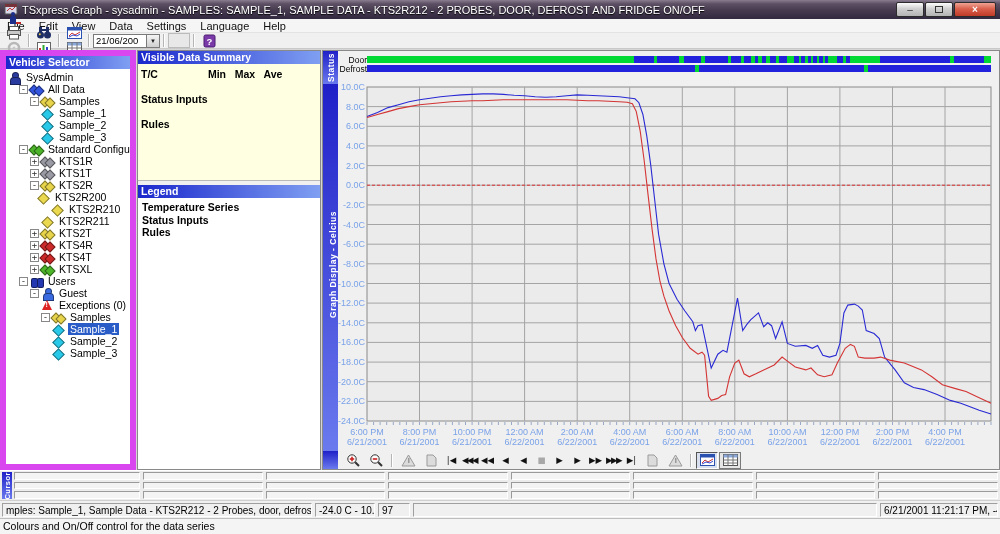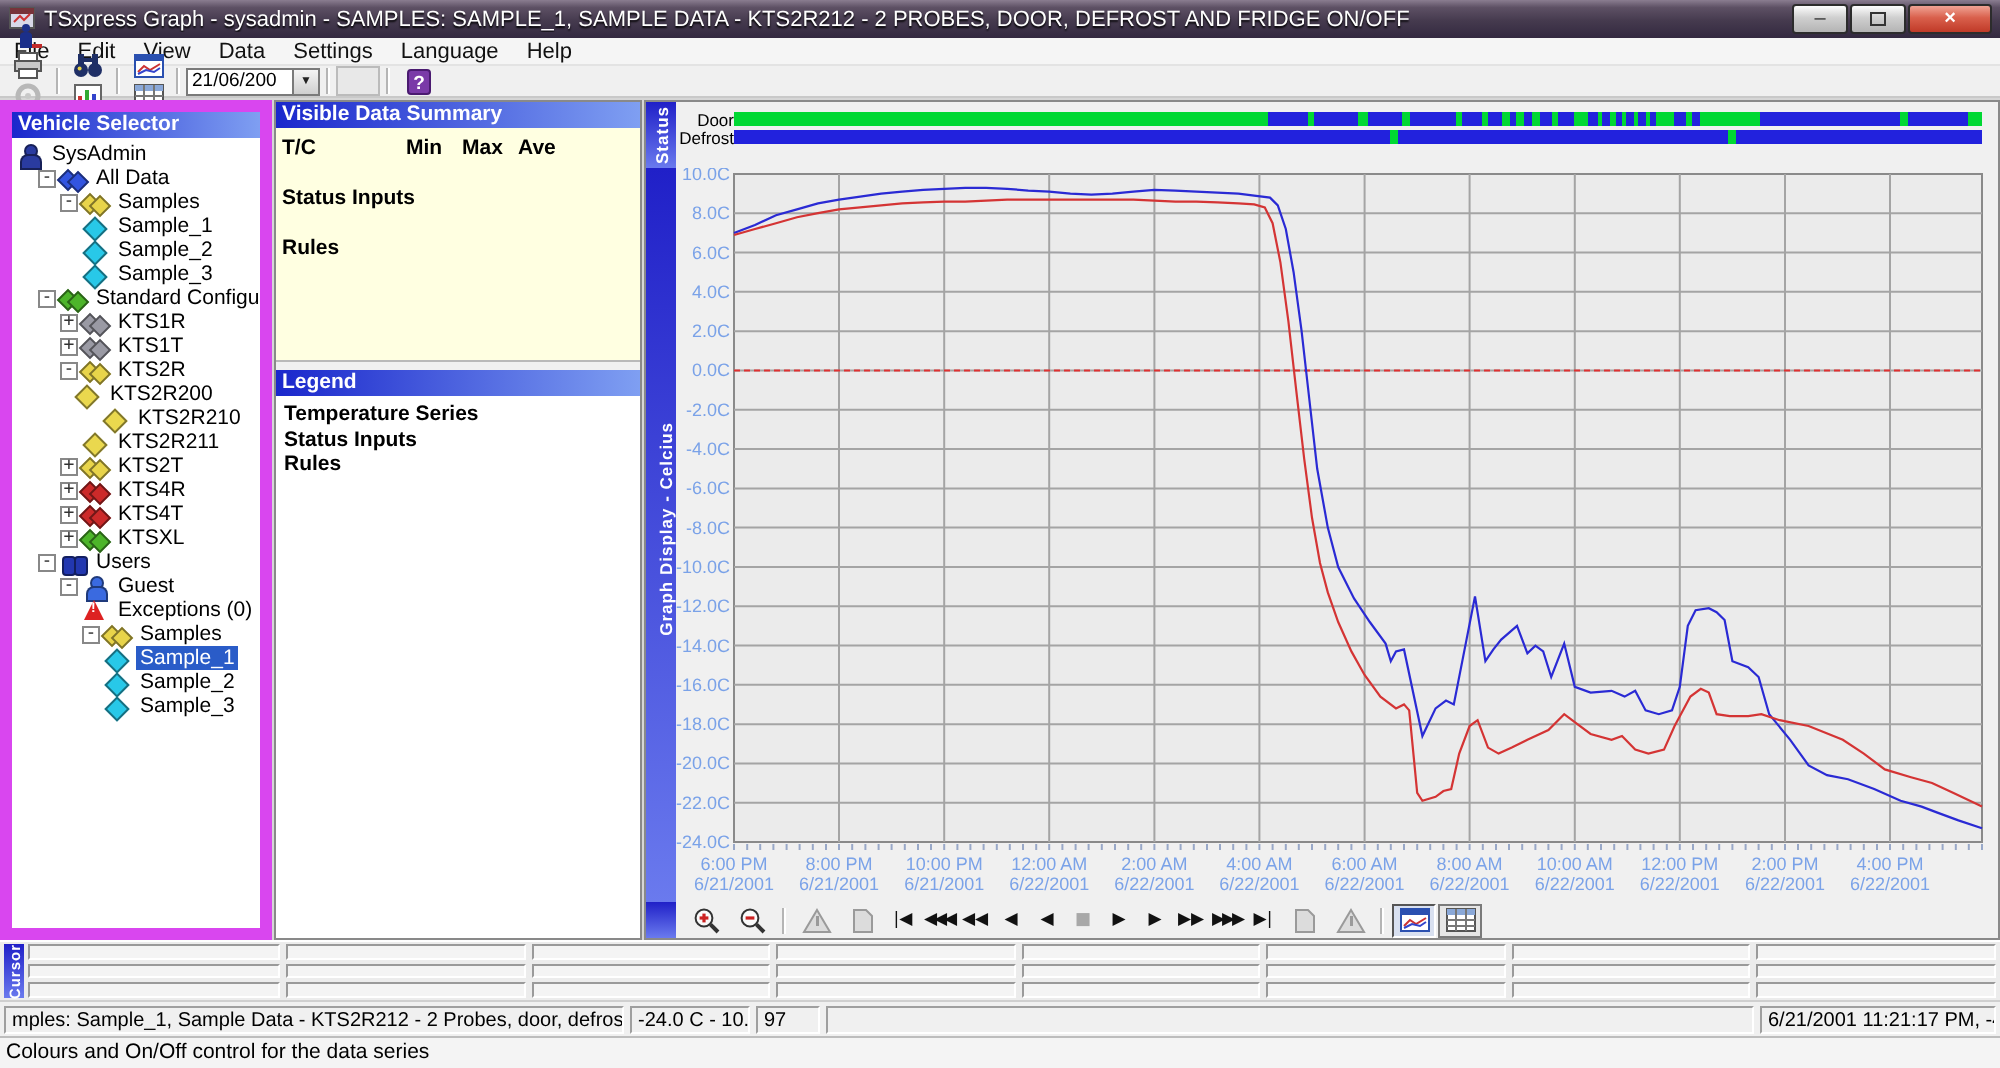--- a/index.html
+++ b/index.html
@@ -62,21 +62,21 @@
   .ti.users::before{left:1px;top:2px;width:5px;height:8px;transform:none;border-radius:2px;background:#2237b0;}
   .ti.users::after{left:7px;top:2px;width:5px;height:8px;transform:none;border-radius:2px;background:#2237b0;}
   .ti.warning::before{left:1px;top:0;width:0;height:0;border:none;border-left:5px solid transparent;
     border-right:5px solid transparent;border-bottom:10px solid #dd2222;background:none;transform:none;}
   .ti.warning::after{content:"!";left:4.5px;top:1px;width:auto;height:auto;border:none;background:none;transform:none;
     color:#fff;font-size:7px;font-weight:bold;}
 
   
   .vds-content { background:#ffffe1; height:117px; font-size:10.5px; font-weight:bold; padding:4px 3px; border-bottom:1px solid #b9b9b9; }
   .sum-row { display:flex; margin-bottom:13px; }
-  .sum-tc { width:62px; } .sum-col { width:28px; }
+  .sum-tc { width:62px; } .sum-col { width:28px;text-align:center; }
   .mid-gap { height:4px; background:#f0f0f0; }
   .legend-items { background:#fff; flex:1; font-size:10.5px; font-weight:bold; padding:3px 4px; }
   .legend-item { line-height:12.5px; }
 
   
   .vstrip { width:15px; background:linear-gradient(180deg,#2020c8,#6a7aee); color:#fff; font-weight:bold;
     display:flex; align-items:center; justify-content:center; flex:none; }
   .vtext { writing-mode:vertical-rl; transform:rotate(180deg); letter-spacing:.5px; }
   .status-area { height:33px; display:flex; }
   .status-area .vstrip { font-size:8.5px; }

